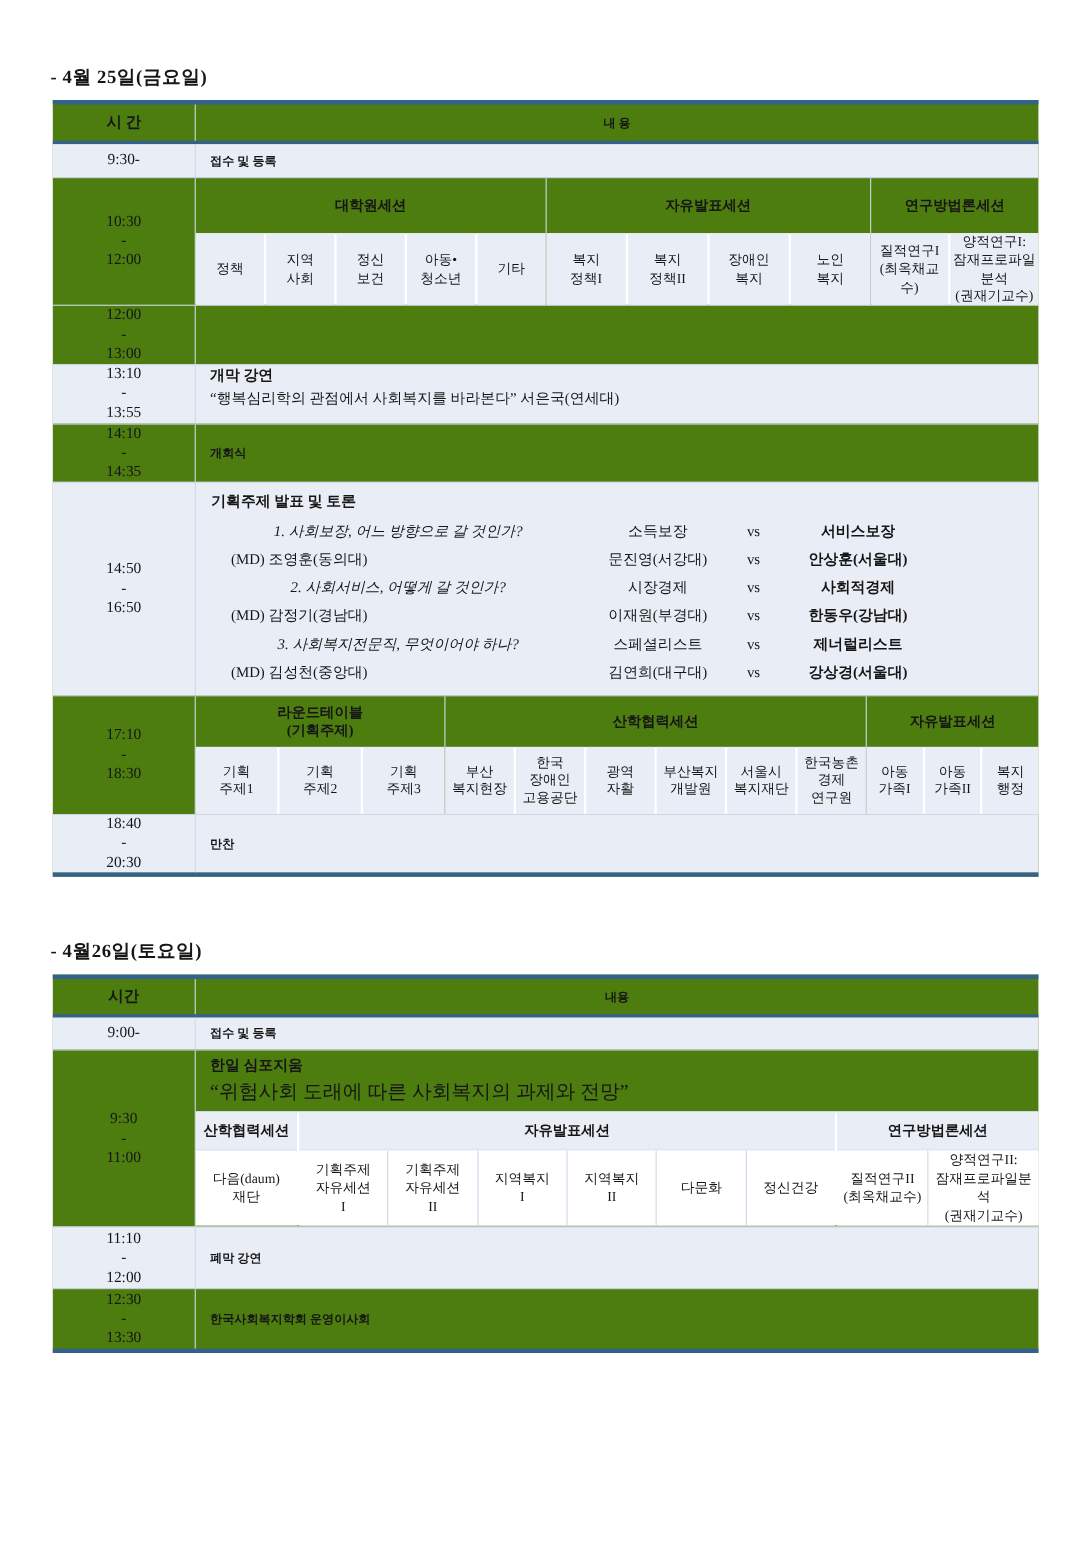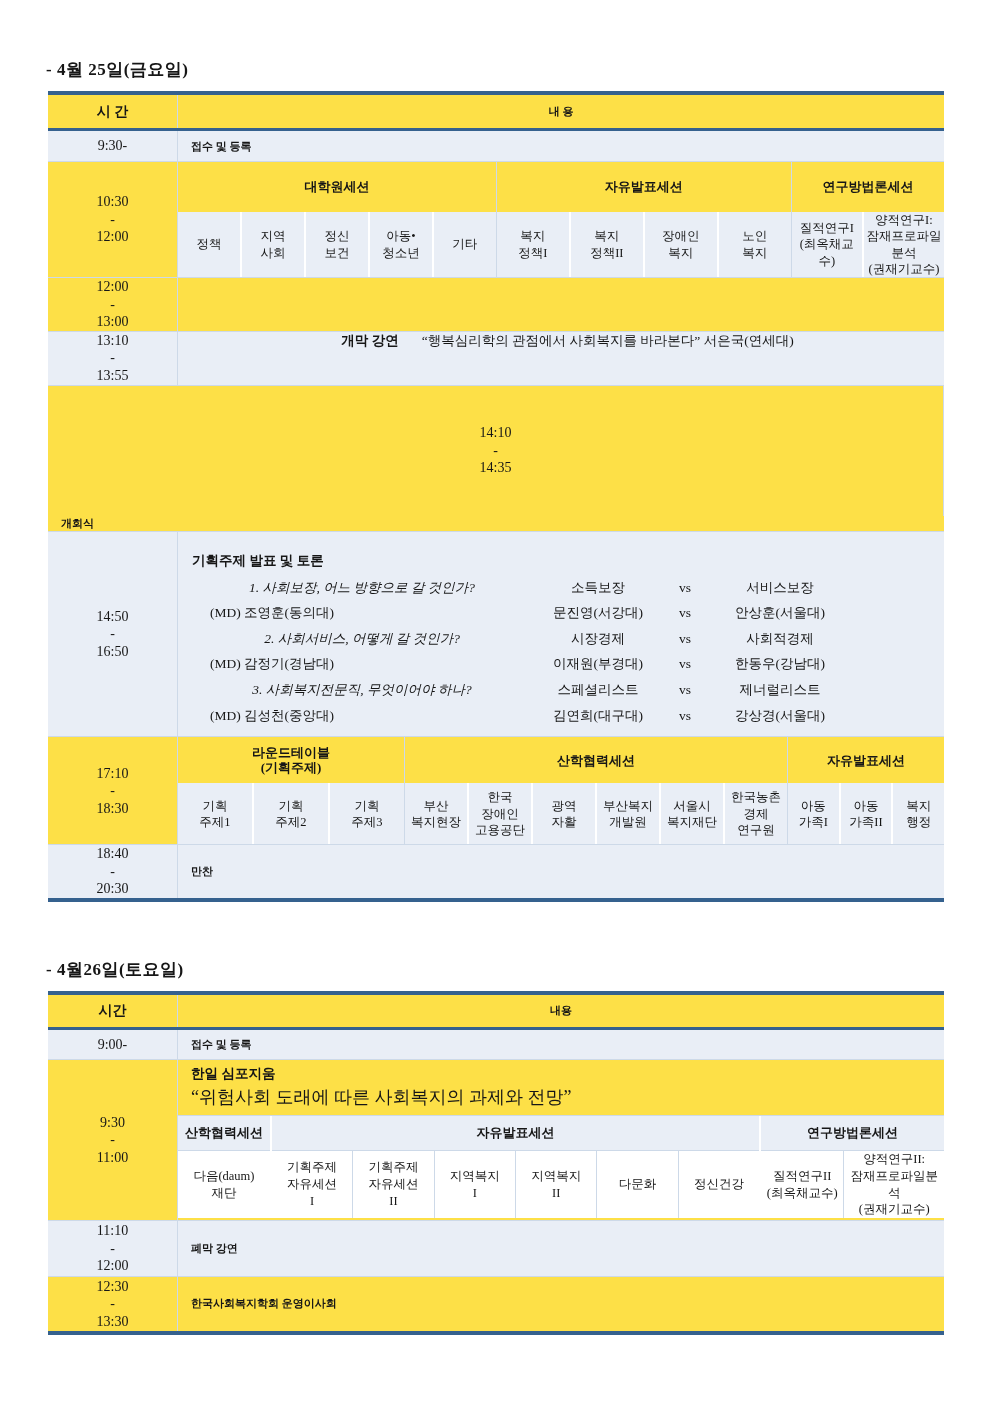--- a/index.html
+++ b/index.html
@@ -9,21 +9,21 @@
     font-family:"Liberation Serif","DejaVu Serif",serif;color:#161616;
     box-sizing:border-box;padding-top:58px;overflow:hidden;
   }
   .day-heading{
     margin:0 0 10px 46px;font-size:17px;font-weight:bold;letter-spacing:0.5px;
     font-family:"Liberation Serif","DejaVu Serif",serif;
   }
   .tbl{
     width:896px;margin-left:48px;
     border-top:4px solid #35618e;border-bottom:4px solid #35618e;
-    box-sizing:border-box;background:#fde047;
+    box-sizing:border-box;background:#4d7c0f;
   }
   .thead{display:flex;height:33px;border-bottom:3px solid #35618e;font-weight:bold;font-size:14px;}
   .thead .time{border-right:1px solid #cdd9e8;}
   .tr{display:flex;align-items:stretch;}
   .tr + .tr{border-top:1px solid #cdd9e8;}
   .time{
     flex:0 0 130px;display:flex;align-items:center;justify-content:center;
     text-align:center;white-space:pre-line;border-right:1px solid #cdd9e8;
     font-size:14px;line-height:1.25;box-sizing:border-box;
   }
@@ -52,33 +52,33 @@
     font-weight:bold;font-size:13px;background:#e9eef6;border-bottom:1px solid #cdd9e8;
     text-align:center;white-space:pre-line;
   }
   .cells2{flex:1;display:flex;background:#fff;}
   .cell2{
     flex:1;background:#fff;display:flex;align-items:center;justify-content:center;
     text-align:center;white-space:pre-line;font-size:12.5px;line-height:1.35;box-sizing:border-box;
   }
   .cell2 + .cell2{border-left:1px solid #cdd9e8;}
   
-  .two-line{display:flex;justify-content:center;padding-left:13px;gap:23px;}
+  .two-line{display:flex;flex-direction:column;justify-content:flex-start;padding-left:13px;}
   .two-line .t{font-weight:bold;font-size:13.5px;margin-bottom:3px;}
   .two-line .d{font-size:13.5px;}
   
-  .plenary{display:flex;flex-direction:column;justify-content:center;padding:20px 0 8px 14px;}
+  .plenary{display:flex;flex-direction:column;justify-content:center;padding:8px 0 8px 14px;}
   .pl-title{font-weight:bold;font-size:13.5px;margin-bottom:5px;}
   .pl-row{display:flex;font-size:13.5px;line-height:1.9;}
   .pl-q{flex:0 0 340px;}
   .pl-row.md .pl-q{padding-left:18px;flex-basis:322px;box-sizing:content-box;flex-basis:322px;}
   .pl-row.q .pl-q{font-style:italic;text-align:center;}
   .pl-a{flex:0 0 132px;text-align:center;}
   .pl-vs{flex:0 0 42px;text-align:center;}
-  .pl-b{flex:0 0 148px;text-align:center;}
+  .pl-b{flex:0 0 148px;text-align:center;font-weight:bold;}
   
   .morning2{display:flex;flex-direction:column;height:100%;}
   .sympo{padding:5px 0 6px 13px;border-bottom:1px solid #cdd9e8;}
   .sympo .t{font-weight:bold;font-size:13.5px;margin-bottom:2px;}
   .sympo .d{font-size:18px;}
   .groups2{display:flex;flex:1;background:#fff;}
   .gap-40{height:40px;}
 </style>
 </head>
 <body>
@@ -154,21 +154,21 @@
     <div class="tr shade" style="min-height:53px;">
       <div class="time">13:10
 -
 13:55</div>
       <div class="content two-line">
         <div class="t">개막 강연</div>
         <div class="d">“행복심리학의 관점에서 사회복지를 바라본다” 서은국(연세대)</div>
       </div>
     </div>
 
-    <div class="tr" style="min-height:46px;flex-direction:column;">
+    <div class="tr" style="min-height:46px;">
       <div class="time">14:10
 -
 14:35</div>
       <div class="content label-cell">개회식</div>
     </div>
 
     <div class="tr shade" style="min-height:160px;">
       <div class="time">14:50
 -
 16:50</div>

